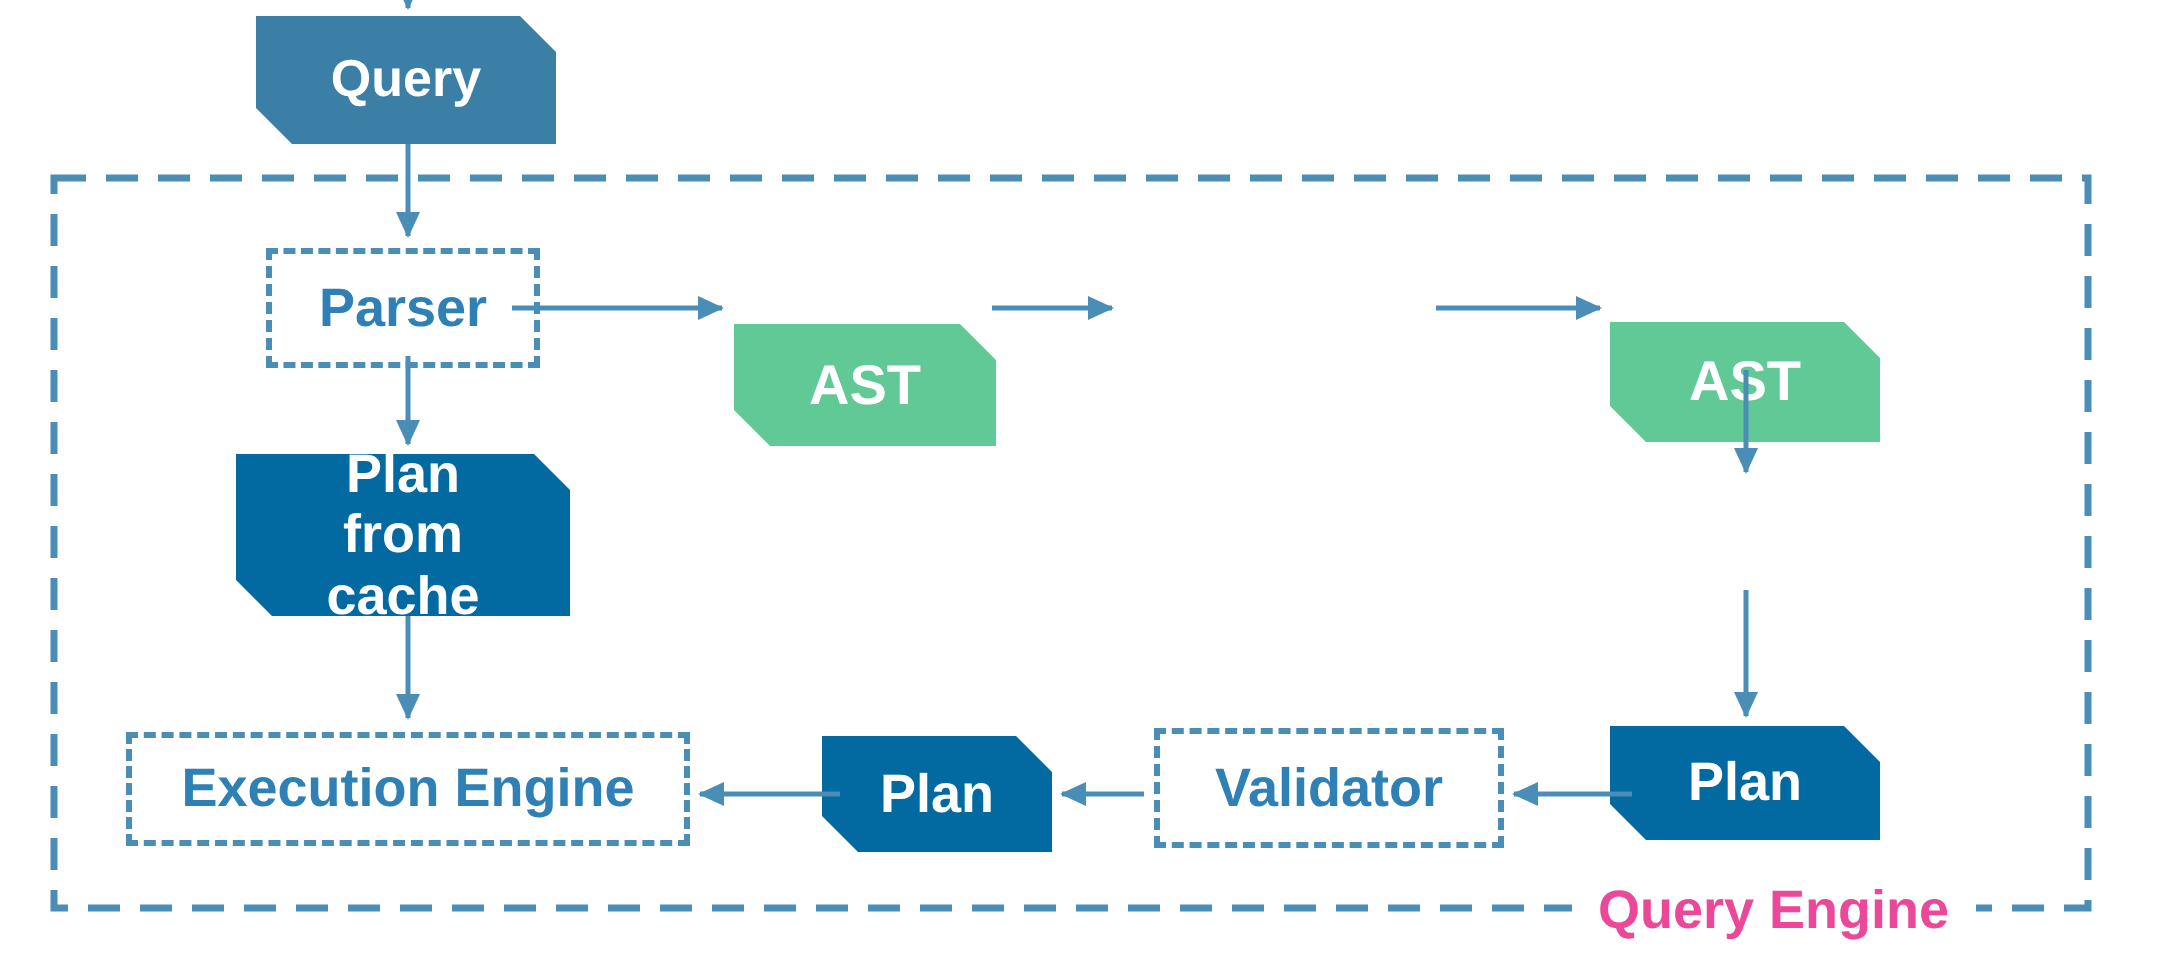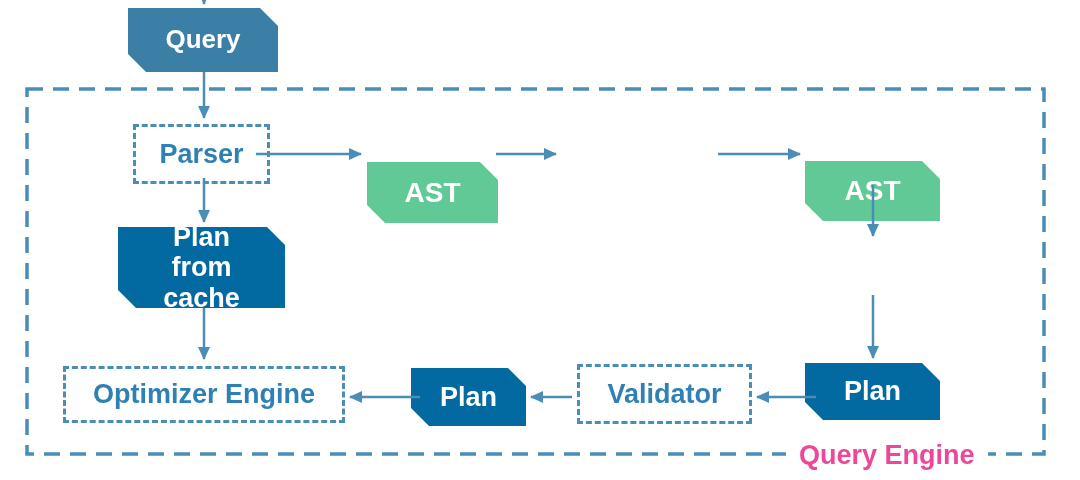--- a/index.html
+++ b/index.html
@@ -81,21 +81,21 @@
 
   <div class="node dashed" style="left:577px;top:364px;width:175px;height:60px">
     <span class="lbl">Validator</span>
   </div>
 
   <div class="node filled fill-yellow" style="left:411px;top:368px;width:115px;height:58px">
     <span class="lbl">Plan</span>
   </div>
 
   <div class="node dashed" style="left:63px;top:366px;width:282px;height:57px">
-    <span class="lbl">Optimizer Engine</span>
+    <span class="lbl">Execution Engine</span>
   </div>
 
   <div class="node filled fill-yellow" style="left:118px;top:227px;width:167px;height:81px">
     <span class="lbl" style="max-width:120px">Plan from cache</span>
   </div>
 
   <svg class="wires" viewBox="0 0 1080 480">
     <defs>
       <marker id="ah" markerUnits="userSpaceOnUse" markerWidth="16" markerHeight="16" viewBox="0 0 16 16" refX="13" refY="7" orient="auto">
         <path d="M1,1 L14,7 L1,13 Z" fill="#4a8db6"></path>

